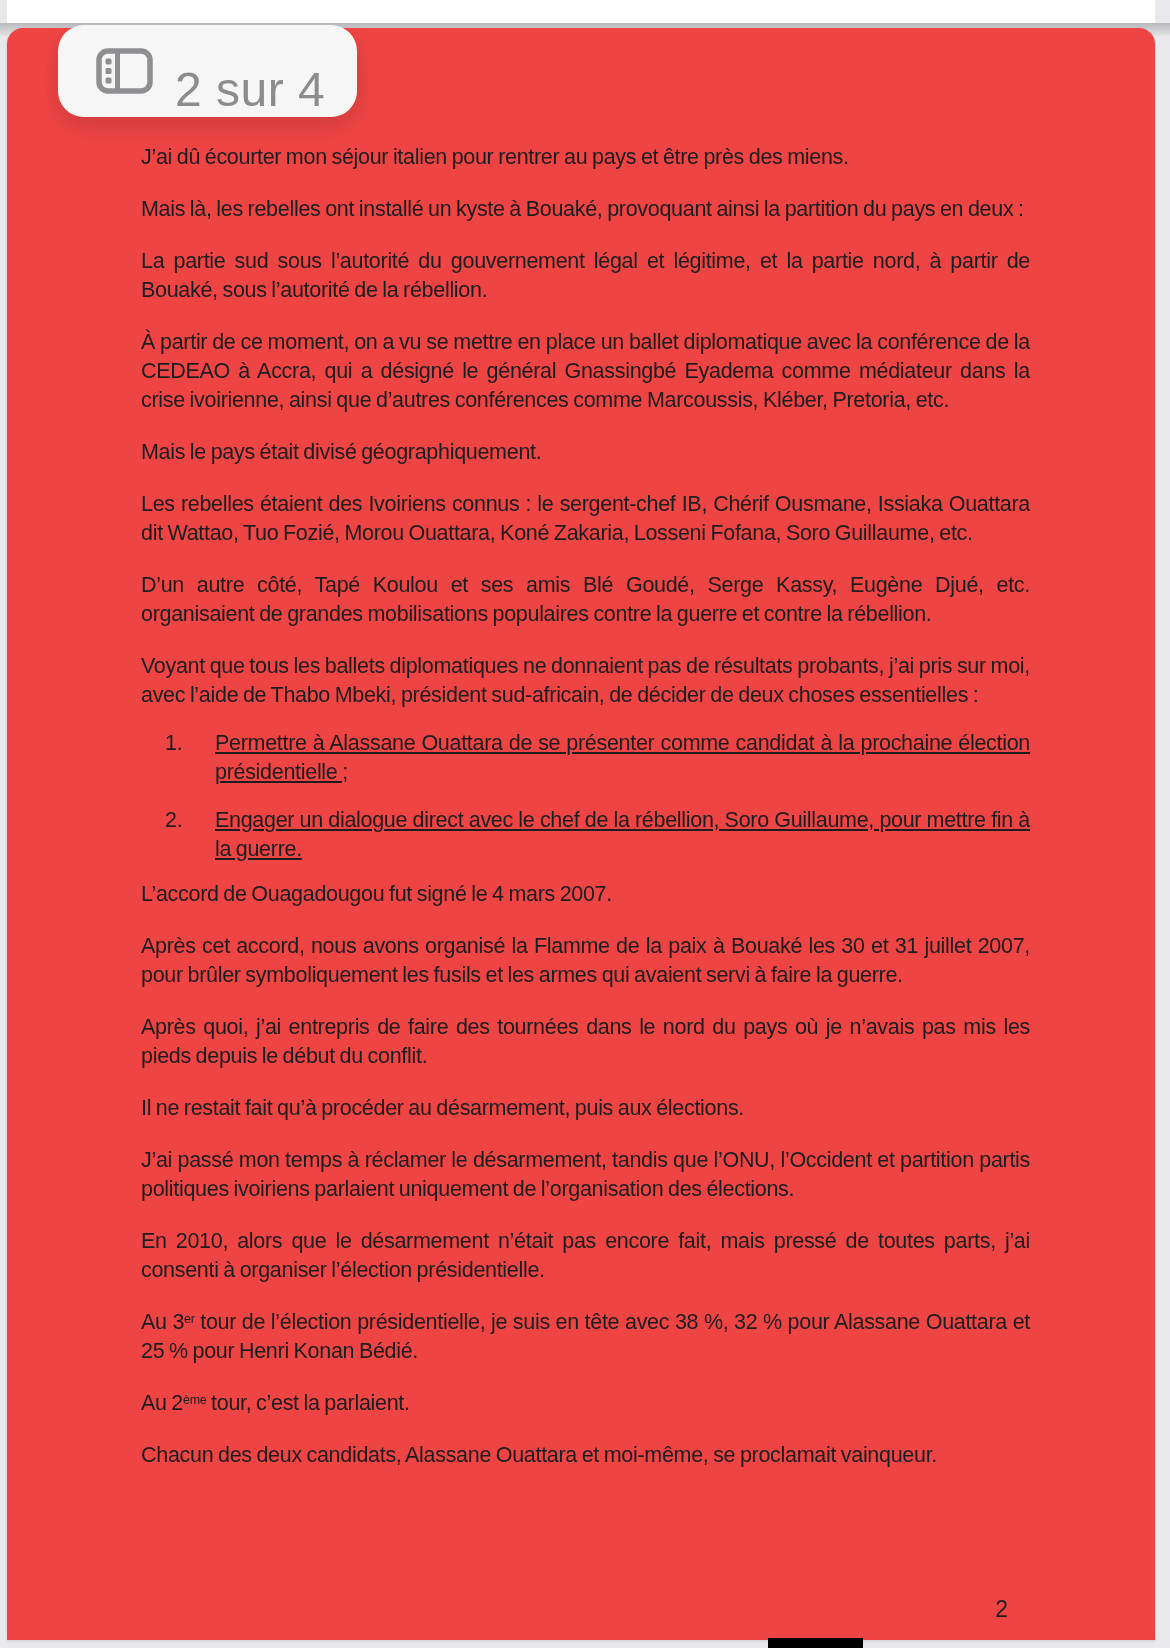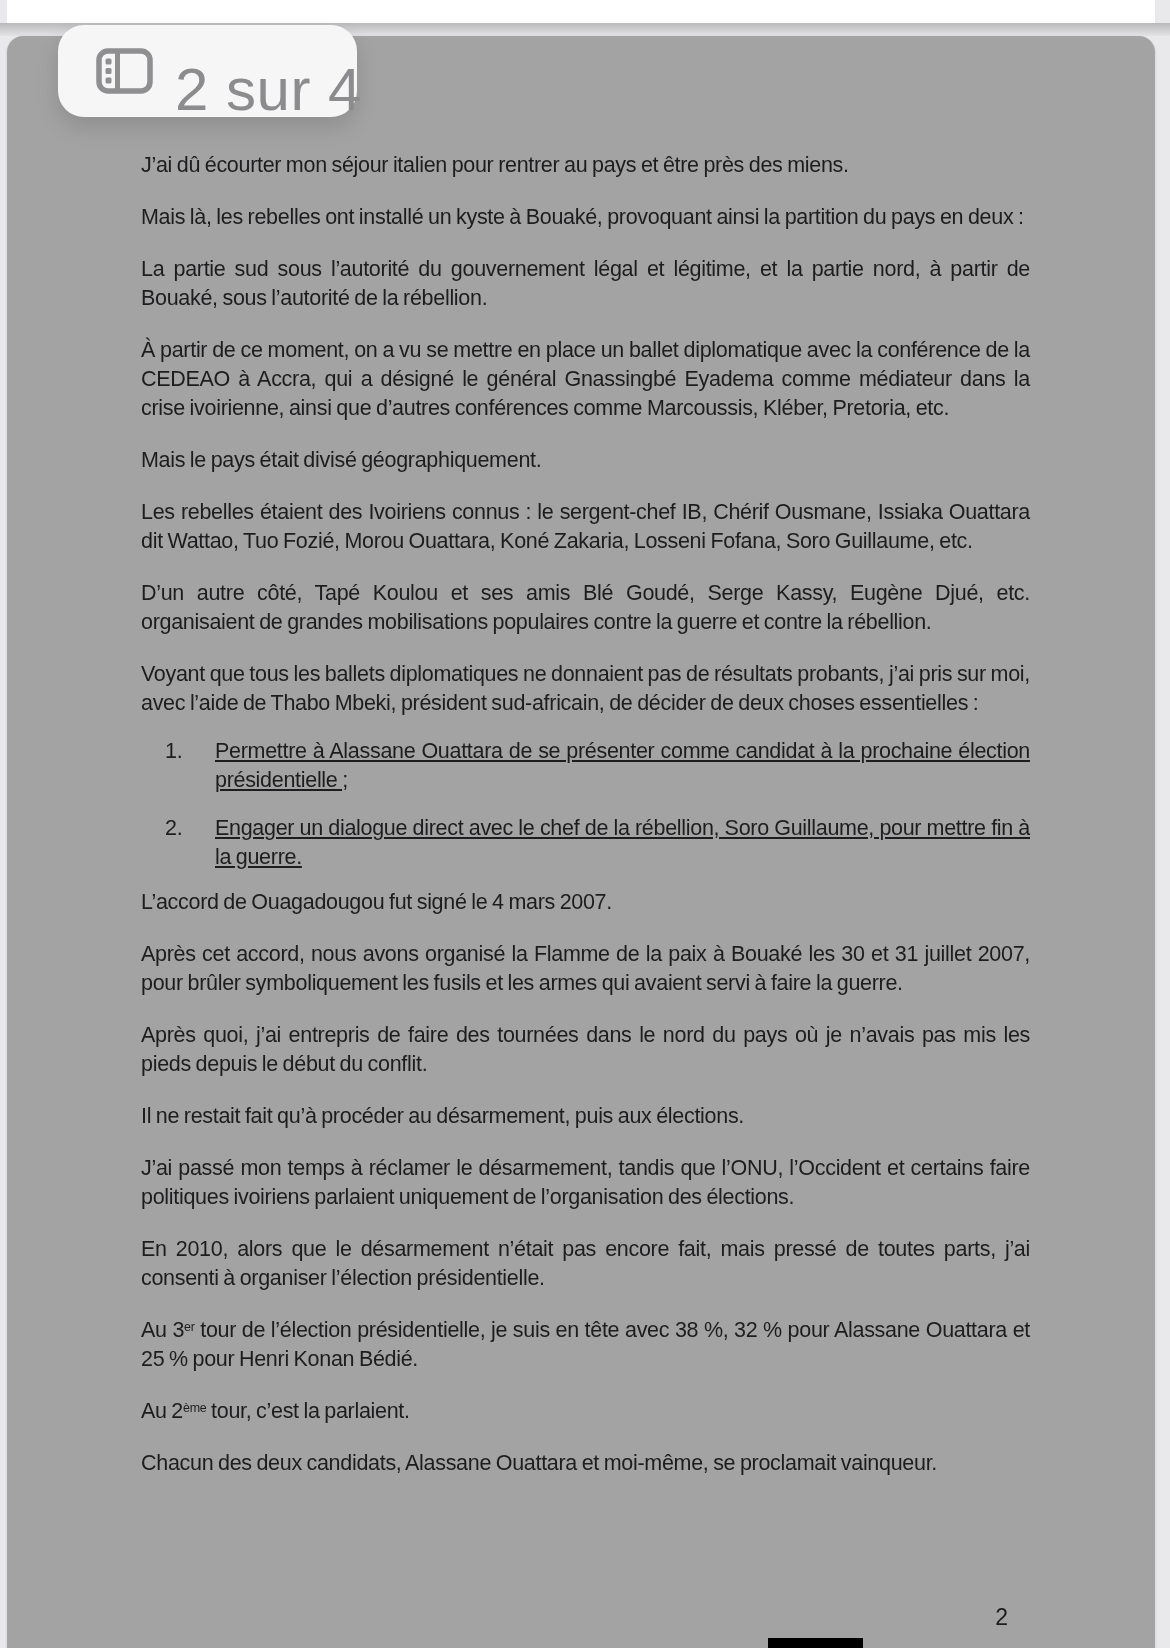--- a/index.html
+++ b/index.html
@@ -16,36 +16,36 @@
   .prev-page{
     position:absolute;left:7px;top:0;width:1148px;height:23px;background:#ffffff;
   }
   
   .page-gap{
     position:absolute;left:0;top:23px;width:1170px;height:13px;
     background:linear-gradient(to bottom,#b9b9bc,#e4e4e6);
   }
   
   .page{
-    position:absolute;left:7px;top:36px;width:1148px;height:1612px;
-    background:#a3a3a3;border-radius:16px 16px 0 0;
+    position:absolute;left:7px;top:28px;width:1148px;height:1612px;
+    background:#ef4444;border-radius:16px 16px 0 0;
     box-shadow:0 1px 3px rgba(0,0,0,0.12);
   }
   
   .badge{
     position:absolute;left:58px;top:25px;width:299px;height:92px;
     background:#f6f6f7;border-radius:26px;
     box-shadow:0 10px 22px rgba(0,0,0,0.13);
     display:flex;align-items:center;gap:22px;
     padding-left:38px;box-sizing:border-box;z-index:5;
     cursor:pointer;
   }
   .badge svg{display:block;flex:0 0 auto;}
   .badge-label{
-    font-size:60px;color:#8c8c8f;letter-spacing:0.5px;white-space:nowrap;margin-top:36px;
+    font-size:48px;color:#8c8c8f;letter-spacing:0.5px;white-space:nowrap;margin-top:36px;
   }
   
   .content{
     position:absolute;left:0;top:0;width:1148px;box-sizing:border-box;
     padding:115px 125px 0 134px;
   }
   .block{
     font-size:21.5px;line-height:29px;color:#1d1d1f;
     text-align:justify;letter-spacing:-0.3px;word-spacing:-1px;
     margin:23px 0 0 0;
@@ -88,21 +88,21 @@
         <div class="li-text"><span>Permettre à Alassane Ouattara de se présenter comme candidat à la prochaine élection présidentielle&nbsp;;</span></div>
       </div>
       <div class="block list-item">
         <span class="li-num">2.</span>
         <div class="li-text"><span>Engager un dialogue direct avec le chef de la rébellion, Soro Guillaume, pour mettre fin à la guerre.</span></div>
       </div>
       <div class="block para"><span>L’accord de Ouagadougou fut signé le 4 mars 2007.</span></div>
       <div class="block para"><span>Après cet accord, nous avons organisé la Flamme de la paix à Bouaké les 30 et 31 juillet 2007, pour brûler symboliquement les fusils et les armes qui avaient servi à faire la guerre.</span></div>
       <div class="block para"><span>Après quoi, j’ai entrepris de faire des tournées dans le nord du pays où je n’avais pas mis les pieds depuis le début du conflit.</span></div>
       <div class="block para"><span>Il ne restait fait qu’à procéder au désarmement, puis aux élections.</span></div>
-      <div class="block para"><span>J’ai passé mon temps à réclamer le désarmement, tandis que l’ONU, l’Occident et certains faire politiques ivoiriens parlaient uniquement de l’organisation des élections.</span></div>
+      <div class="block para"><span>J’ai passé mon temps à réclamer le désarmement, tandis que l’ONU, l’Occident et partition partis politiques ivoiriens parlaient uniquement de l’organisation des élections.</span></div>
       <div class="block para"><span>En 2010, alors que le désarmement n’était pas encore fait, mais pressé de toutes parts, j’ai consenti à organiser l’élection présidentielle.</span></div>
       <div class="block para"><span>Au 3</span><sup>er</sup><span> tour de l’élection présidentielle, je suis en tête avec 38&nbsp;%, 32&nbsp;% pour Alassane Ouattara et 25&nbsp;% pour Henri Konan Bédié.</span></div>
       <div class="block para"><span>Au 2</span><sup>ème</sup><span> tour, c’est la parlaient.</span></div>
       <div class="block para"><span>Chacun des deux candidats, Alassane Ouattara et moi-même, se proclamait vainqueur.</span></div>
     </div>
   <div class="page-number">2</div>
 </div>
 
 <div class="badge">
   <span>

